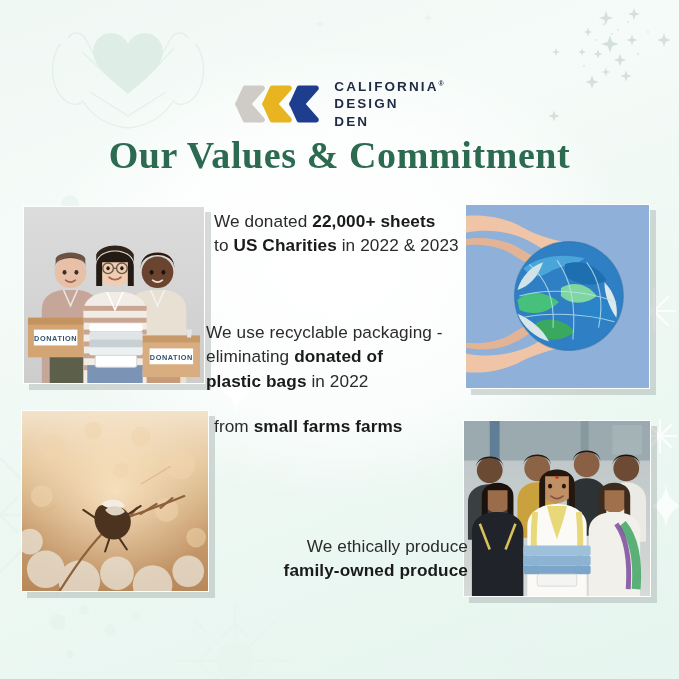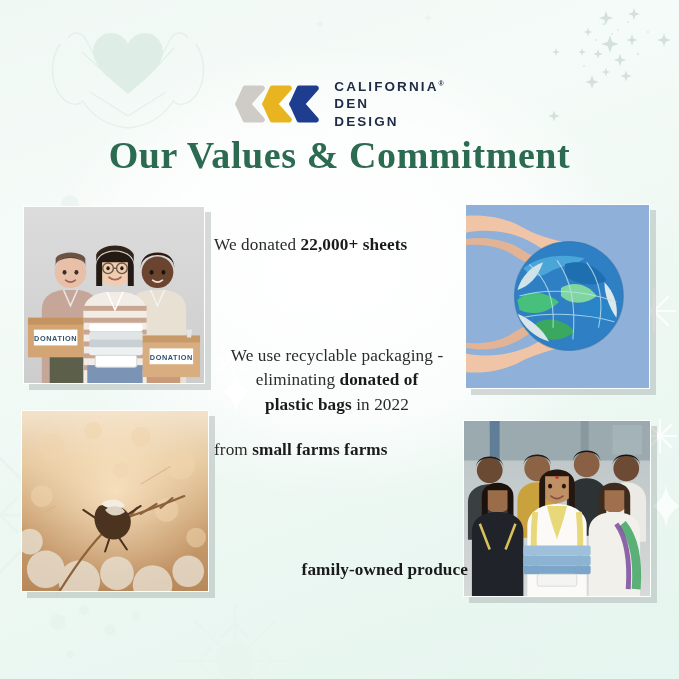--- a/index.html
+++ b/index.html
@@ -72,26 +72,25 @@
   }
   #photo-donation { left:23px;  top:206px; width:182px; height:178px; }
   #photo-globe    { left:465px; top:204px; width:185px; height:185px; }
   #photo-cotton   { left:21px;  top:410px; width:188px; height:182px; }
   #photo-factory  { left:463px; top:420px; width:188px; height:177px; }
   .photo svg { display:block; width:100%; height:100%; }
 
   
   .stmt {
     position:absolute;
-    font-family:Liberation Serif, serif;
+    font-family:Liberation Sans, sans-serif;
     color:#2b2b2b;
     font-size:17.2px;
     line-height:1.42;
     letter-spacing:.1px;
-    margin-top:24px;
   }
   .stmt b { font-weight:700; color:#1a1a1a; }
   #stmt-1 { left:214px; top:209px; width:256px; text-align:left; }
   #stmt-2 { left:206px; top:320px; width:262px; text-align:right; }
   #stmt-3 { left:214px; top:414px; width:252px; text-align:left; }
   #stmt-4 { left:206px; top:534px; width:262px; text-align:right; }
 </style>
 </head>
 <body>
 
@@ -250,22 +249,22 @@
       </svg>
       <svg class="chev" viewBox="0 0 34 48">
         <path d="M12 3 L31 3 A3 3 0 0 1 33 8 L19 24 L33 40 A3 3 0 0 1 31 45 L12 45 A3 3 0 0 1 9 43.5 L1.5 27 A4 4 0 0 1 1.5 21 L9 4.5 A3 3 0 0 1 12 3 Z" fill="#e8b520"></path>
       </svg>
       <svg class="chev" viewBox="0 0 34 48">
         <path d="M12 3 L31 3 A3 3 0 0 1 33 8 L19 24 L33 40 A3 3 0 0 1 31 45 L12 45 A3 3 0 0 1 9 43.5 L1.5 27 A4 4 0 0 1 1.5 21 L9 4.5 A3 3 0 0 1 12 3 Z" fill="#1f3d8f"></path>
       </svg>
     </div>
     <div class="logo-words">
       <div><span>CALIFORNIA</span><sup>®</sup></div>
+      <div>DESIGN</div>
       <div>DEN</div>
-      <div>DESIGN</div>
     </div>
   </div>
 
   <h1 id="headline">Our Values &amp; Commitment</h1>
 
   <div class="photo" id="photo-donation">
     <svg viewBox="0 0 182 178" preserveAspectRatio="xMidYMid slice">
       <defs>
         <linearGradient id="gwall" x1="0" y1="0" x2="0" y2="1">
           <stop offset="0" stop-color="#dcdcdc"></stop>
@@ -504,26 +503,28 @@
         <rect x="60" y="126" width="68" height="10" rx="2" fill="#9fc0da"></rect>
         <rect x="60" y="136" width="68" height="10" rx="2" fill="#8cb3d2"></rect>
         <rect x="60" y="146" width="68" height="9" rx="2" fill="#7ba6c9"></rect>
         <rect x="74" y="155" width="40" height="12" rx="2" fill="#f4f4f2" stroke="#d8dcdb"></rect>
       </g>
     </svg>
   </div>
 
   <div class="stmt" id="stmt-1" style="text-align: left;">
       <div><span>We donated </span><b>22,000+ sheets</b></div>
+      <div><span>to </span><b>US Charities</b><span> in 2022 &amp; 2023</span></div>
     </div>
-  <div class="stmt" id="stmt-2" style="text-align: center;">
+  <div class="stmt" id="stmt-2" style="text-align: left;">
       <div><span>We use recyclable packaging -</span></div>
       <div><span>eliminating </span><b>donated of</b></div>
       <div><b>plastic bags</b><span> in 2022</span></div>
     </div>
   <div class="stmt" id="stmt-3" style="text-align: left;">
       <div><span>from </span><b>small farms farms</b></div>
     </div>
   <div class="stmt" id="stmt-4" style="text-align: right;">
+      <div><span>We ethically produce</span></div>
       <div><b>family-owned produce</b></div>
     </div>
 
 </div>
 
 </body></html>

